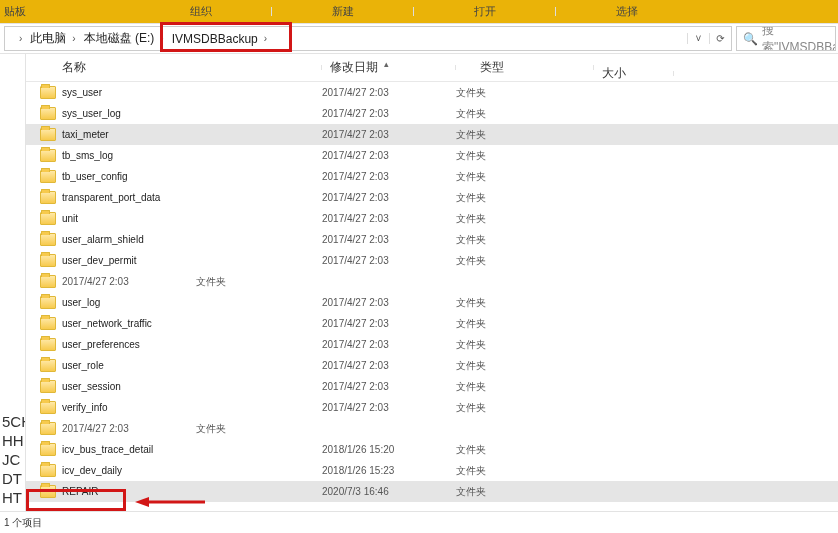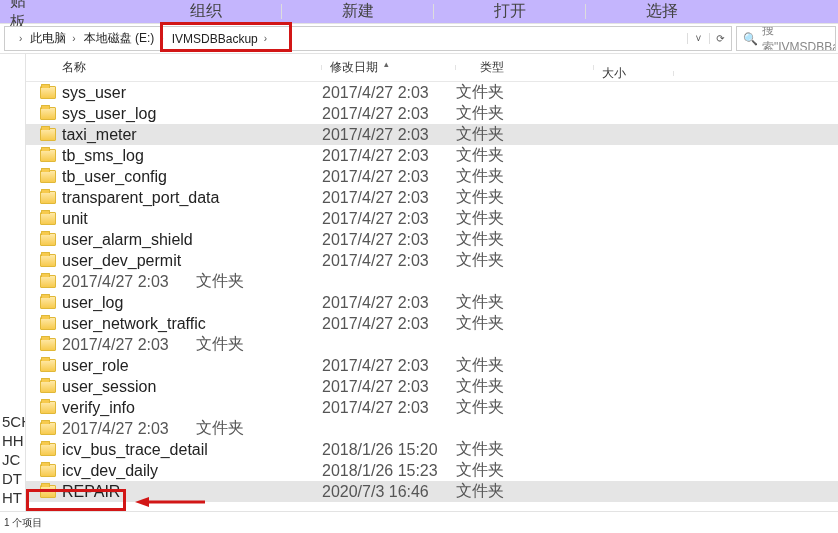--- a/index.html
+++ b/index.html
@@ -12,23 +12,23 @@
     height: 533px;
     overflow: hidden;
     position: relative;
   }
 
   
   .toolbar {
     display: flex;
     align-items: center;
     height: 24px;
-    background: #c4b5fd;
+    background: #eab308;
     border-bottom: 1px solid #e3e3e3;
-    font-size: 16px;
+    font-size: 11px;
     color: #444;
   }
   .toolbar .tb-left { width: 30px; text-align: right; padding-right: 4px; }
   .toolbar .tb-cell { flex: 0 0 auto; padding: 0 60px 0 60px; position: relative; }
   .toolbar .tb-cell::after {
     content: ""; position: absolute; right: 0; top: 3px; bottom: 3px;
     border-right: 1px solid #ddd;
   }
   .toolbar .tb-cell:last-child::after { display:none; }
 
@@ -145,21 +145,21 @@
 
   .rows {
     flex: 1;
     overflow: hidden;
     position: relative;
   }
   .row {
     display: flex;
     align-items: center;
     height: 21px;
-    font-size: 16px;
+    font-size: 10px;
     color: #222;
   }
   .row.selected { background: #e5e5e5; }
   .row .c-icon {
     width: 36px;
     display: flex;
     align-items: center;
     justify-content: flex-end;
     padding-right: 6px;
   }
@@ -377,20 +377,21 @@
           </div>
           <div class="c-name">user_network_traffic</div>
           <div class="c-date">2017/4/27 2:03</div>
           <div class="c-type">文件夹</div>
           <div class="c-size"></div>
         </div>
         <div class="row">
           <div class="c-icon">
             <div class="folder-icon"></div>
           </div>
+          <div class="c-name">user_preferences</div>
           <div class="c-date">2017/4/27 2:03</div>
           <div class="c-type">文件夹</div>
           <div class="c-size"></div>
         </div>
         <div class="row">
           <div class="c-icon">
             <div class="folder-icon"></div>
           </div>
           <div class="c-name">user_role</div>
           <div class="c-date">2017/4/27 2:03</div>

